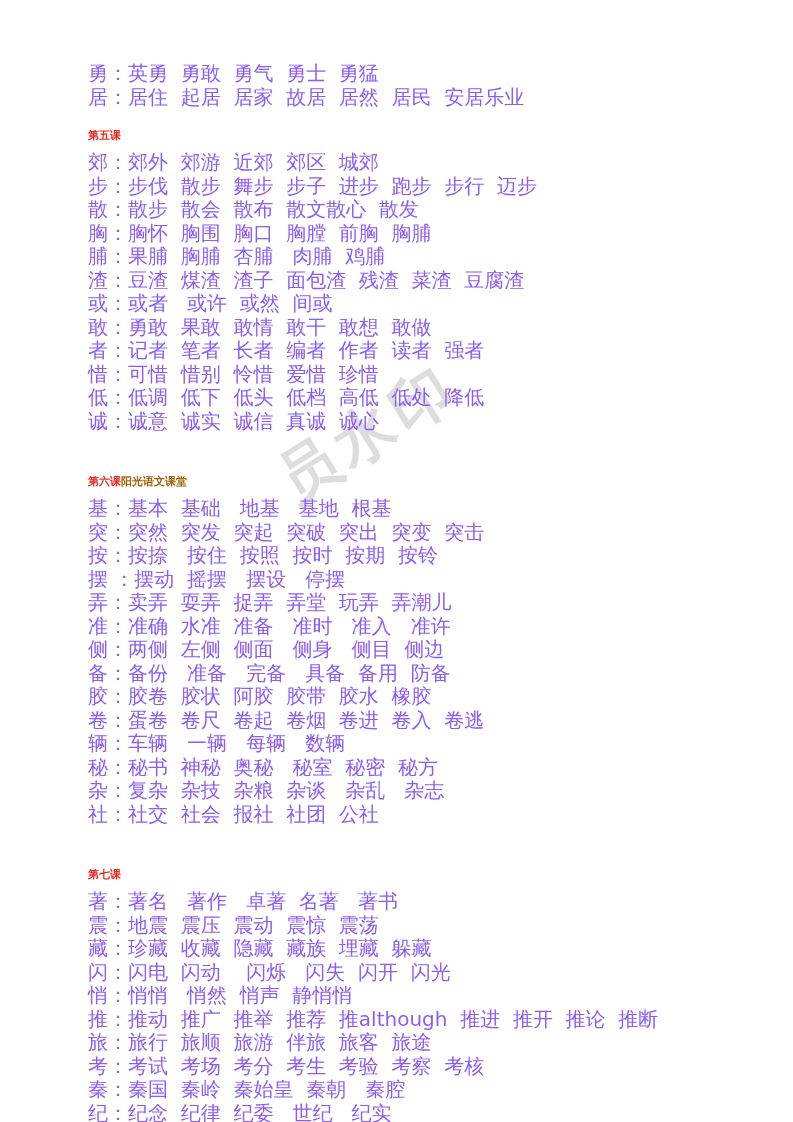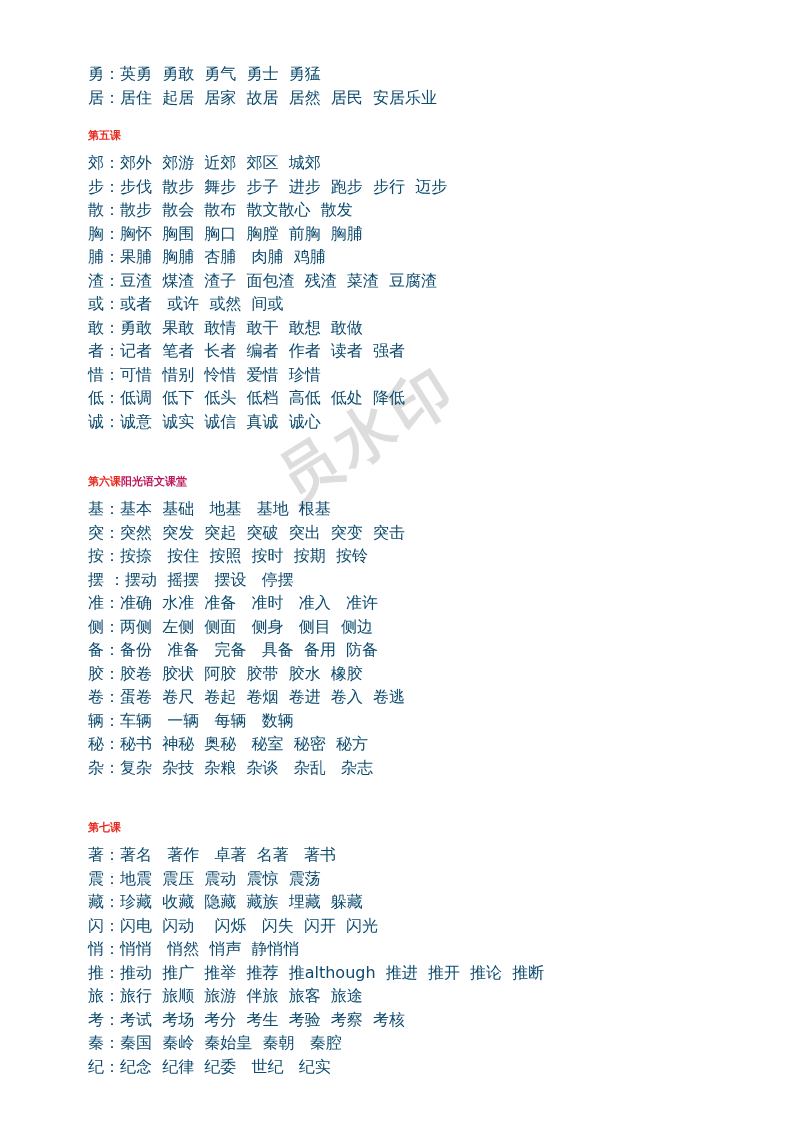--- a/index.html
+++ b/index.html
@@ -37,37 +37,37 @@
     letter-spacing: 6px;
     transform: rotate(-32deg);
     opacity: 0.85;
     font-family: "DejaVu Sans", sans-serif;
     white-space: nowrap;
   }
   .wm-line {
     display: block;
   }
   .line {
-    font-size: 16px;
+    font-size: 20px;
     line-height: 23.5px;
-    color: #0c4a6e;
+    color: #8b5cf6;
     white-space: pre;
     font-family: "DejaVu Sans", sans-serif;
   }
   .heading {
     font-size: 11px;
     line-height: 30px;
     color: #e8281e;
     font-weight: bold;
     white-space: pre;
     font-family: "DejaVu Sans", sans-serif;
     margin-top: 12px;
   }
   .heading .suffix {
-    color: #be185d;
+    color: #a16207;
   }
   .block {
     margin: 0;
     padding: 0;
   }
   .spacer-lg {
     height: 22px;
   }
 </style>
 </head>
@@ -103,28 +103,30 @@
     </div>
 
     <div class="spacer-lg"></div>
 
     <div class="block">
       <div class="heading"><span>第六课</span><span class="suffix">阳光语文课堂</span></div>
       <div class="line">基：基本  基础   地基   基地  根基</div>
       <div class="line">突：突然  突发  突起  突破  突出  突变  突击</div>
       <div class="line">按：按捺   按住  按照  按时  按期  按铃</div>
       <div class="line">摆 ：摆动  摇摆   摆设   停摆</div>
+      <div class="line">弄：卖弄  耍弄  捉弄  弄堂  玩弄  弄潮儿</div>
       <div class="line">准：准确  水准  准备   准时   准入   准许</div>
       <div class="line">侧：两侧  左侧  侧面   侧身   侧目  侧边</div>
       <div class="line">备：备份   准备   完备   具备  备用  防备</div>
       <div class="line">胶：胶卷  胶状  阿胶  胶带  胶水  橡胶</div>
       <div class="line">卷：蛋卷  卷尺  卷起  卷烟  卷进  卷入  卷逃</div>
       <div class="line">辆：车辆   一辆   每辆   数辆</div>
       <div class="line">秘：秘书  神秘  奥秘   秘室  秘密  秘方</div>
       <div class="line">杂：复杂  杂技  杂粮  杂谈   杂乱   杂志</div>
+      <div class="line">社：社交  社会  报社  社团  公社</div>
     </div>
 
     <div class="spacer-lg"></div>
 
     <div class="block">
       <div class="heading"><span>第七课</span><span class="suffix"></span></div>
       <div class="line">著：著名   著作   卓著  名著   著书</div>
       <div class="line">震：地震  震压  震动  震惊  震荡</div>
       <div class="line">藏：珍藏  收藏  隐藏  藏族  埋藏  躲藏</div>
       <div class="line">闪：闪电  闪动    闪烁   闪失  闪开  闪光</div>

